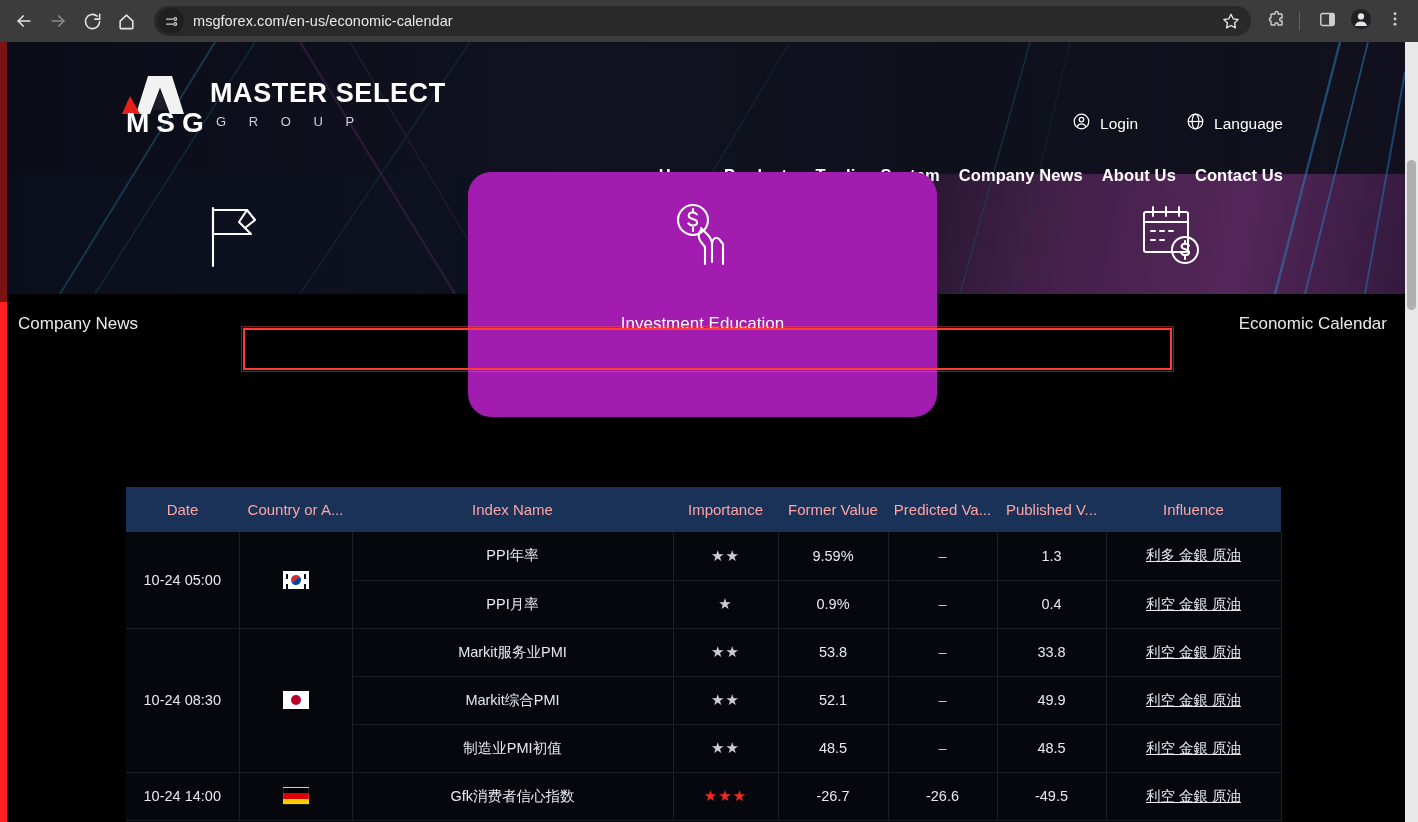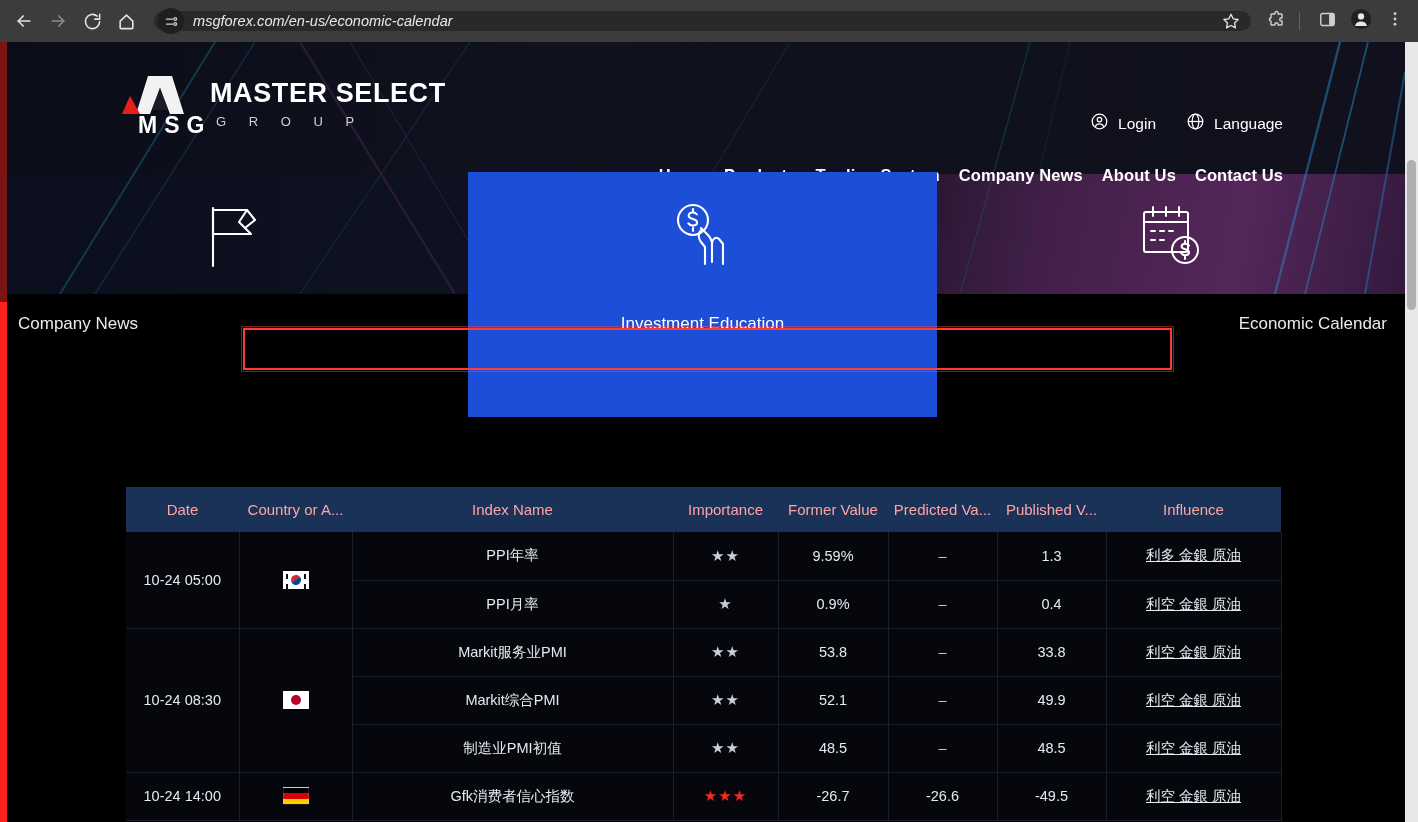--- a/index.html
+++ b/index.html
@@ -23,28 +23,27 @@
   .nav-btn {
     width: 32px; height: 32px;
     display: flex; align-items: center; justify-content: center;
     border-radius: 50%;
     flex: 0 0 auto;
     margin-right: 2px;
   }
   .nav-btn svg { display: block; }
   .omnibox {
     flex: 1 1 auto;
-    height: 20px;
+    height: 30px;
     background: #292929;
     border-radius: 16px;
     display: flex; align-items: center;
     margin: 0 6px 0 10px;
     padding: 0 6px 0 4px;
     min-width: 0;
-    font-style: italic;
   }
   .omni-icon {
     width: 26px; height: 26px;
     border-radius: 50%;
     background: #1f1f1f;
     display: flex; align-items: center; justify-content: center;
     flex: 0 0 auto;
   }
   .omni-url {
     color: #e8e8e8;
@@ -113,38 +112,38 @@
     transform-origin: top left;
     pointer-events: none;
   }
   .hero-logo {
     position: absolute; top: 28px; left: 122px;
     display: flex; align-items: center;
     height: 68px;
   }
   .logo-mark { position: relative; width: 74px; height: 64px; flex:0 0 auto; }
   .logo-msg {
-    position: absolute; left: 16px; bottom: -3px;
-    color: #fff; font-size: 23px; font-weight: bold;
+    position: absolute; left: 4px; bottom: -3px;
+    color: #fff; font-size: 28px; font-weight: bold;
     letter-spacing: 7px;
   }
   .logo-text { margin-left: 14px; }
   .logo-title {
     color: #fff; font-size: 27px; font-weight: bold;
     letter-spacing: .6px; line-height: 1;
   }
   .logo-sub {
     color: #cfcfd6; font-size: 13px;
     letter-spacing: 9.5px; margin-top: 7px; text-align: left;
     padding-left: 6px;
   }
 
   .hero-top-right {
     position: absolute; top: 70px; right: 122px;
-    display: flex; align-items: flex-end; gap: 30px;
+    display: flex; align-items: flex-end; gap: 48px;
   }
   .tr-item {
     display: flex; align-items: center; gap: 9px;
     color: #fff; font-size: 15.5px;
   }
   .hero-nav {
     position: absolute; top: 124px; right: 122px;
     display: flex; align-items: center; gap: 19px;
   }
   .hero-nav a {
@@ -174,21 +173,22 @@
   .tab-label {
     color: #ffffff;
     font-size: 17px;
     height: 48px;
     display: flex; align-items: center;
     width: 100%;
     justify-content: center;
   }
   .tab-pad { flex: 1 1 auto; width: 100%; }
   .tab.active {
-    background: #1d4ed8;
+    background: #a21caf;
+    border-radius: 23px;
   }
   .tab.active .tab-label { color: #fff; }
   .tab:not(.active) .tab-label { color: #eaeaea; }
   .tab-1 .tab-label { justify-content: flex-start; padding-left: 18px; }
   .tab-3 .tab-label { justify-content: flex-end; padding-right: 18px; }
 
   .tab-outline {
     position: absolute;
     top: 286px; left: 243px;
     width: 929px; height: 42px;

